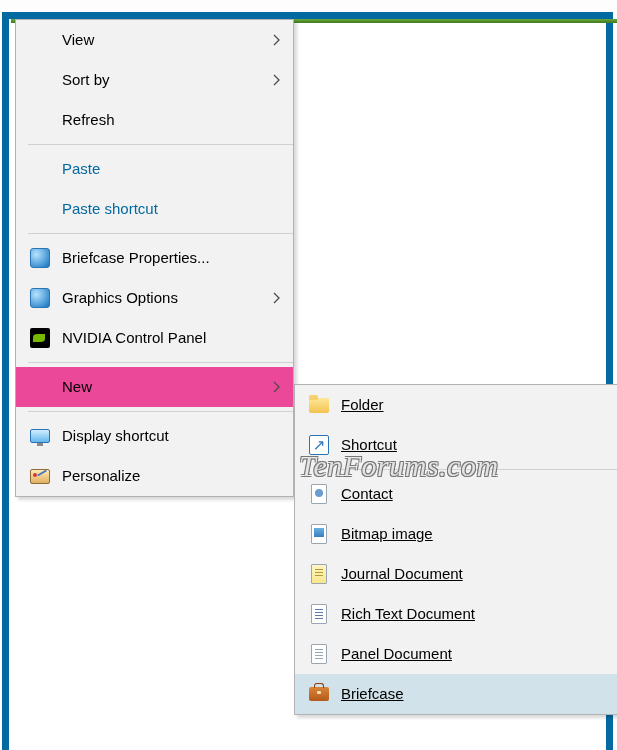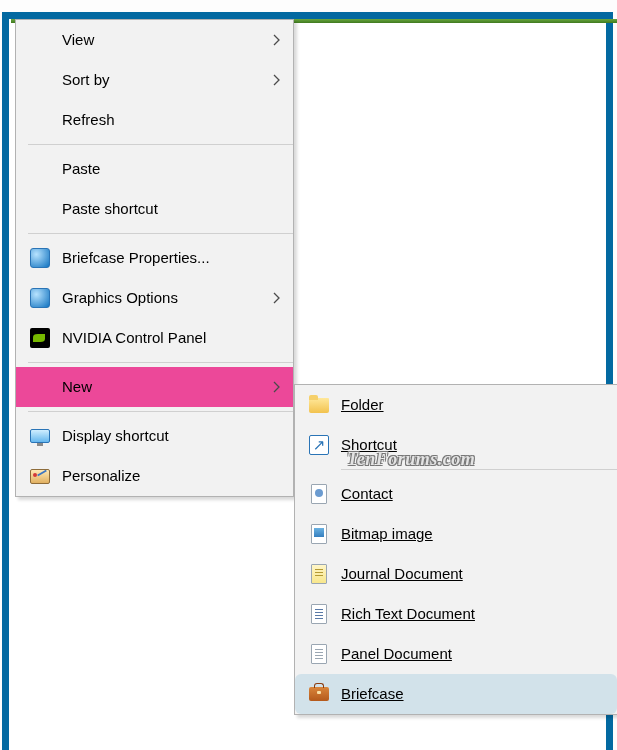--- a/index.html
+++ b/index.html
@@ -44,23 +44,23 @@
     text-decoration: underline;
   }
   .menu-item {
     position: relative;
     height: 40px;
     line-height: 40px;
     padding-left: 46px;
     cursor: default;
     white-space: nowrap;
   }
-  .menu-item.disabled { color: #000000; }
+  .menu-item.disabled { color: #0369a1; }
   .menu-item.selected { background: #ec4899; }
-  .menu-item.hovered  { background: #d2e2ea; border-radius: 6px; }
+  .menu-item.hovered  { background: #d2e2ea; }
   .menu-sep {
     height: 1px;
     margin: 4px 0 4px 12px;
     background: #d0d0d0;
   }
   .menu-sep.indent { margin-left: 46px; }
   .chevron {
     position: absolute;
     right: 12px;
     top: 0;
@@ -108,30 +108,29 @@
   .zip-icon::after{content:"";position:absolute;left:6px;top:0;width:3px;bottom:0;background:repeating-linear-gradient(#b57f1e 0 2px,#ffe89a 2px 4px);}
   .brief-icon { width:20px;height:14px;background:linear-gradient(#d9853b,#b4591b);border-radius:2px;position:relative; }
   .brief-icon::before{content:"";position:absolute;left:5px;top:-4px;width:10px;height:5px;border:1px solid #8b3d10;border-bottom:none;border-radius:3px 3px 0 0;box-sizing:border-box;}
   .brief-icon::after{content:"";position:absolute;left:8px;top:4px;width:4px;height:3px;background:#f8dfa5;border-radius:1px;}
   
   .watermark {
     position: absolute;
     left: 290px;
     top: 430px;
     font-family: Georgia, "Times New Roman", serif;
-    font-size: 18px;
+    font-size: 30px;
     font-style: italic;
-    font-weight: 700;
+    font-weight: 400;
     color: rgba(255,255,255,0.8);
     text-shadow:
       -1px -1px 0 #777, 1px -1px 0 #777,
       -1px  1px 0 #777, 1px  1px 0 #777;
     pointer-events: none;
     letter-spacing: 0.5px;
-    margin-left: 48px;
   }
   
   .bg-strip {
     position:absolute; left:2px; top:0; width:611px; height:4px;
     background:linear-gradient(#6aa63e,#3f7a1f);
   }
 </style>
 </head>
 <body>
 

